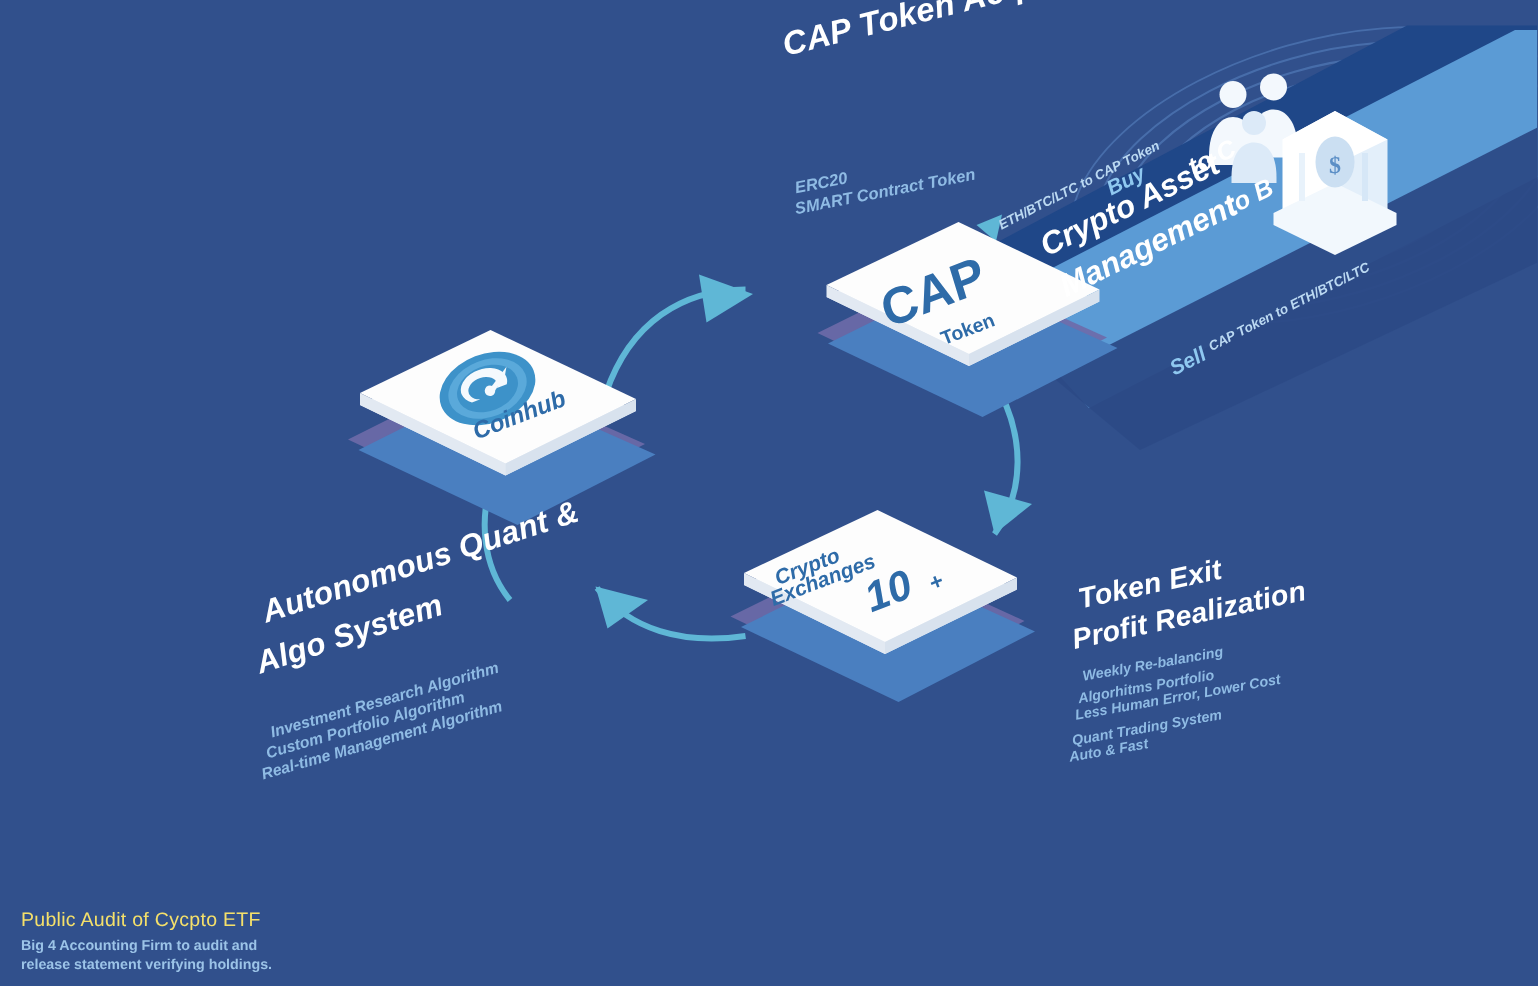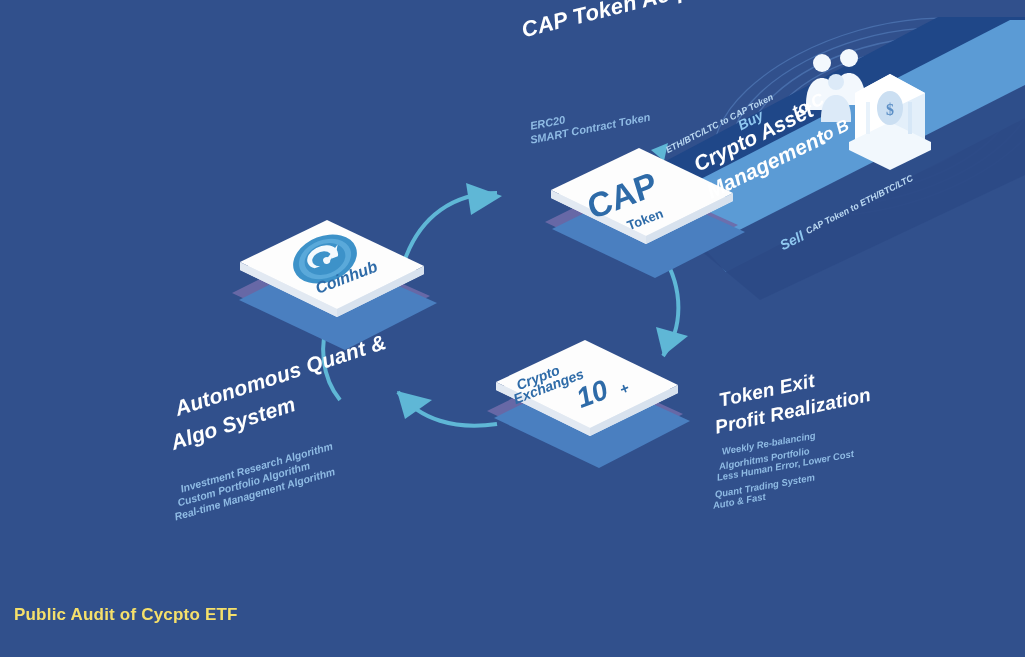--- a/index.html
+++ b/index.html
@@ -95,22 +95,22 @@
   #sell-label {
     left: 804px; top: 227px; font-size: 9px;
     transform: rotate(-27deg); transform-origin: 0 0;
     color: #BBD9F2; font-style: italic; font-weight: bold;
   }
 
   
   #footer { position: absolute; left: 14px; top: 605px; }
   #footer-title {
     color: #F5E06A;
-    font-size: 17px;
-    font-weight: bold;
+    font-size: 13px;
+    font-weight: normal;
     letter-spacing: .2px;
   }
   #footer-sub {
     color: #9CC4E8;
     font-size: 9.5px;
     line-height: 13px;
     margin-top: 4px;
     font-weight: bold;
   }
 
@@ -307,15 +307,19 @@
   <div class="card-label" id="coinhub-word">Coinhub</div>
   <div class="card-label" id="cap-word">CAP</div>
   <div class="card-label" id="cap-token-word">Token</div>
   <div class="card-label" id="ce-l1">Crypto</div>
   <div class="card-label" id="ce-l2">Exchanges</div>
   <div class="card-label" id="ce-num">10</div>
   <div class="card-label" id="ce-plus">+</div>
 
   <div id="footer">
     <div id="footer-title">Public Audit of Cycpto ETF</div>
+    <div id="footer-sub">
+      <div>Big 4 Accounting Firm to audit and</div>
+      <div>release statement verifying holdings.</div>
+    </div>
   </div>
 
 </div>
 
 </body></html>

